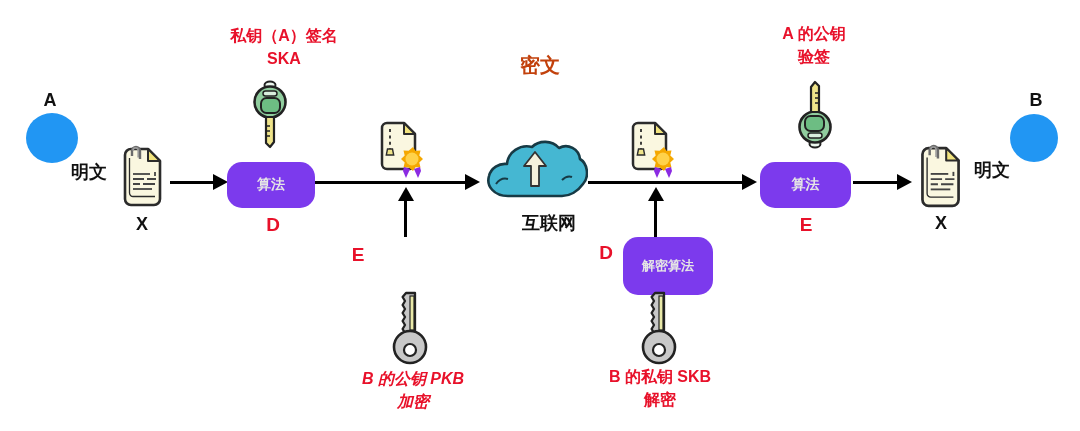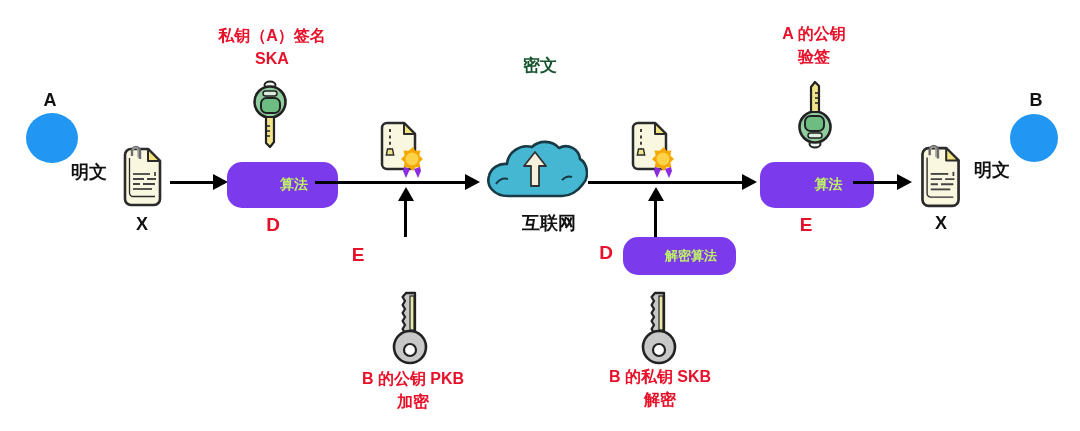--- a/index.html
+++ b/index.html
@@ -9,29 +9,29 @@
   }
   .abs{position:absolute;}
   .cx{transform:translateX(-50%);white-space:nowrap;}
   .blk{font-weight:bold;color:#111;}
   .red{font-weight:bold;color:var(--label-red,#e8112a);}
   .t18{font-size:18px;}
   .t16{font-size:16px;line-height:23px;text-align:center;}
   .t19{font-size:19px;}
   .pbox{
     background:var(--box-purple,#7c3aed);
-    border-radius:15px;color:#bef264;font-weight:bold;font-size:14px;
-    display:flex;align-items:center;justify-content:center;text-align:left;padding-left:23px;
+    border-radius:15px;color:#e5e5e5;font-weight:bold;font-size:14px;
+    display:flex;align-items:center;justify-content:center;text-align:left;
   }
   .avatar{background:var(--avatar-blue,#2196f3);border-radius:50%;}
   .hline{height:3px;background:#000;}
   .vline{width:3px;background:#000;}
   .ah-right{width:0;height:0;border-top:8px solid transparent;border-bottom:8px solid transparent;border-left:15px solid #000;}
   .ah-up{width:0;height:0;border-left:8px solid transparent;border-right:8px solid transparent;border-bottom:14px solid #000;}
-  .cipher{width:420px;text-align:center;font-weight:bold;color:#14532d;font-size:17px;line-height:27px;}
+  .cipher{width:420px;text-align:center;font-weight:bold;color:#c2410c;font-size:20px;line-height:27px;}
   svg{display:block;}
 </style>
 </head>
 <body>
 
 <div class="stage">
 
   <div class="abs cx blk t18" style="left:50px;top:90px;">A</div>
   <div class="abs avatar" style="left:26px;top:113px;width:52px;height:50px;"></div>
   <div class="abs cx blk t18" style="left:89px;top:160px;">明文</div>
@@ -48,21 +48,21 @@
       <path d="M13 39 h7 m3 0 h12" stroke="#444" stroke-width="1.8"></path>
       <path d="M13 44 h19" stroke="#444" stroke-width="1.8"></path>
       <path d="M35 27 v4" stroke="#444" stroke-width="1.8"></path>
     </svg>
   </div>
   <div class="abs cx blk t18" style="left:142px;top:214px;">X</div>
 
   <div class="abs hline" style="left:170px;top:181px;width:45px;"></div>
   <div class="abs ah-right" style="left:213px;top:174px;"></div>
 
-  <div class="abs cx red t16" style="left:272px;top:24px;">
+  <div class="abs cx red t16" style="left:284px;top:24px;">
     <span>私钥（A）签名</span><br>
     <span>SKA</span>
   </div>
 
   <div class="abs" style="left:252px;top:79px;">
     <svg width="36" height="71" viewBox="0 0 36 71">
       <ellipse cx="18" cy="6" rx="5.5" ry="3.5" fill="#edf7ef" stroke="#222" stroke-width="2"></ellipse>
       <circle cx="18" cy="23" r="15.5" fill="#90cd9e" stroke="#222" stroke-width="2.6"></circle>
       <rect x="11" y="12" width="14" height="5" rx="2.5" fill="#d9eedd" stroke="#222" stroke-width="1.5"></rect>
       <rect x="9" y="19" width="19" height="15" rx="5.5" fill="#6dbd83" stroke="#222" stroke-width="2"></rect>
@@ -98,21 +98,21 @@
   <div class="abs cx red t19" style="left:358px;top:244px;">E</div>
 
   <div class="abs" style="left:390px;top:287px;">
     <svg width="40" height="79" viewBox="0 0 40 79">
       <path d="M16 6 h9 v40 h-10 l-2.4 -4 2.4 -4 -2.4 -4 2.4 -4 -2.4 -4 2.4 -4 -2.4 -4 2.4 -4 -2.4 -4 z" fill="#c8c8c8" stroke="#222" stroke-width="2.3" stroke-linejoin="round"></path>
       <rect x="20" y="9" width="4" height="34" fill="#e9e9a8" stroke="#222" stroke-width="1.2"></rect>
       <circle cx="20" cy="60" r="16" fill="#c8c8c8" stroke="#222" stroke-width="2.6"></circle>
       <circle cx="20" cy="63" r="6" fill="#ffffff" stroke="#222" stroke-width="2.2"></circle>
     </svg>
   </div>
-  <div class="abs cx red t16" style="left:413px;top:367px;">
+  <div class="abs cx red t16" style="left:413px;top:367px;font-style:italic;">
     <span>B 的公钥 PKB</span><br>
     <span>加密</span>
   </div>
 
   <div class="abs cipher" style="left:330px;top:52px;">
     <span>密文</span><br>
   </div>
 
   <div class="abs" style="left:482px;top:139px;">
     <svg width="106" height="64" viewBox="0 0 106 64">
@@ -137,21 +137,21 @@
       <circle cx="35" cy="40" r="6.5" fill="#ffd24a"></circle>
       <path d="M27 48 l6 2 -4 9 -3 -7 z" fill="#8b2be2"></path>
       <path d="M43 48 l-6 2 4 9 3 -7 z" fill="#8b2be2"></path>
     </svg>
   </div>
 
   <div class="abs ah-up" style="left:648px;top:187px;"></div>
   <div class="abs vline" style="left:654px;top:199px;height:38px;"></div>
 
   <div class="abs cx red t19" style="left:606px;top:242px;">D</div>
-  <div class="abs pbox" style="left:623px;top:237px;width:90px;height:38px;font-size:13px;">
+  <div class="abs pbox" style="left:623px;top:237px;width:90px;height:58px;font-size:13px;">
     <span>解密算法</span>
   </div>
 
   <div class="abs" style="left:639px;top:287px;">
     <svg width="40" height="79" viewBox="0 0 40 79">
       <path d="M16 6 h9 v40 h-10 l-2.4 -4 2.4 -4 -2.4 -4 2.4 -4 -2.4 -4 2.4 -4 -2.4 -4 2.4 -4 -2.4 -4 z" fill="#c8c8c8" stroke="#222" stroke-width="2.3" stroke-linejoin="round"></path>
       <rect x="20" y="9" width="4" height="34" fill="#e9e9a8" stroke="#222" stroke-width="1.2"></rect>
       <circle cx="20" cy="60" r="16" fill="#c8c8c8" stroke="#222" stroke-width="2.6"></circle>
       <circle cx="20" cy="63" r="6" fill="#ffffff" stroke="#222" stroke-width="2.2"></circle>
     </svg>

